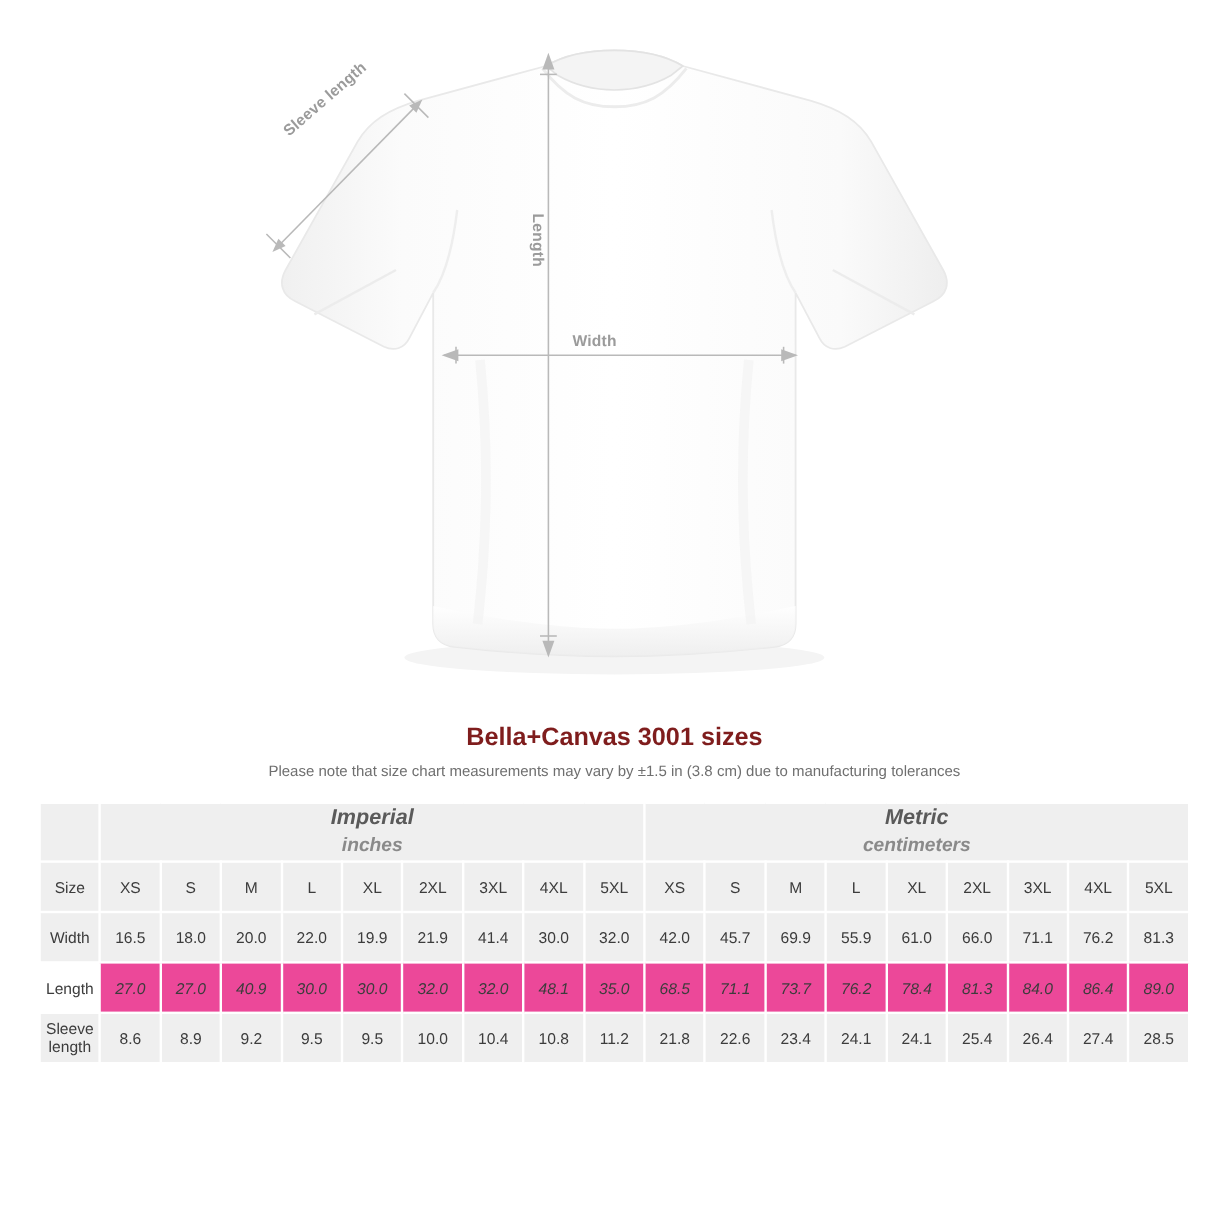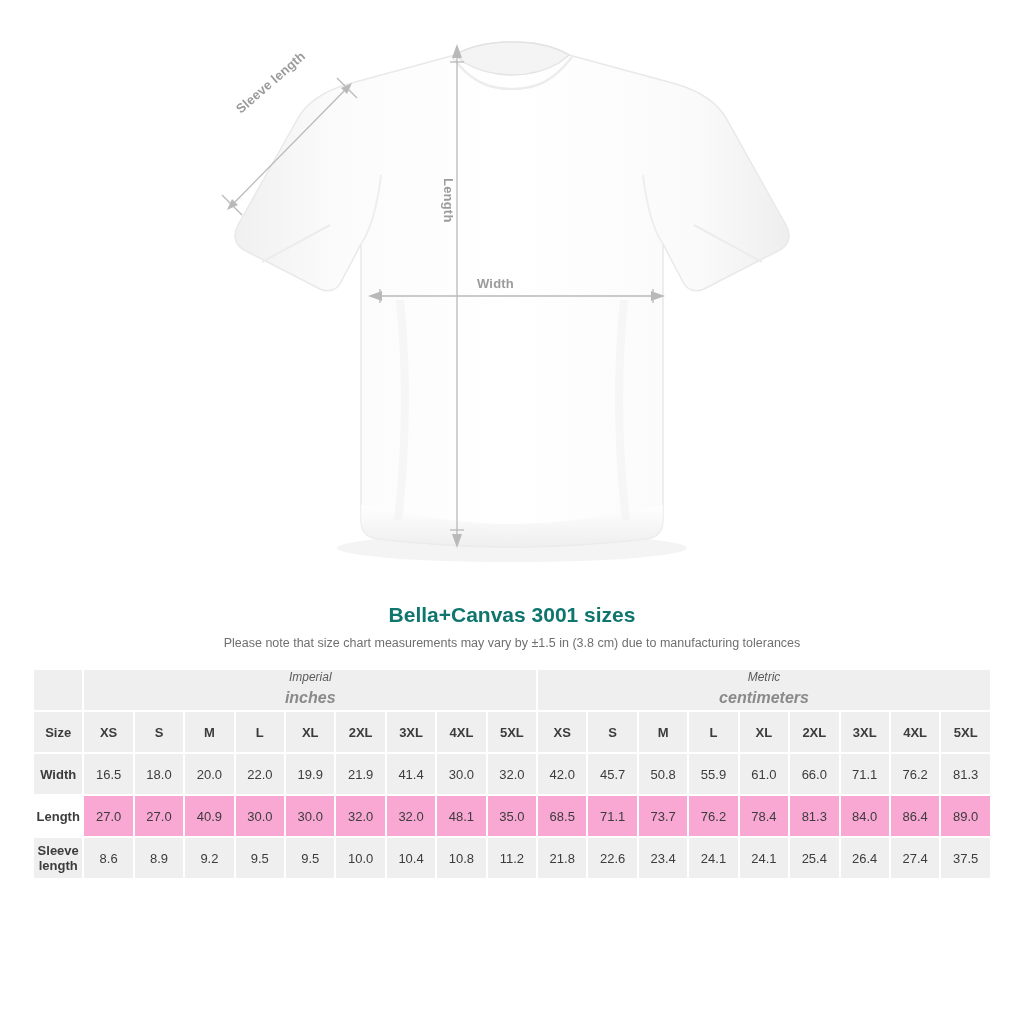--- a/index.html
+++ b/index.html
@@ -55,21 +55,21 @@
   }
 
   
   .title-block {
     text-align: center;
     margin-top: 18px;
   }
   .chart-title {
     font-size: 21px;
     font-weight: bold;
-    color: #0f766e;
+    color: #7f1d1d;
     margin: 0;
   }
   .chart-note {
     font-size: 12.5px;
     color: #6f6f6f;
     margin: 9px 0 0 0;
   }
 
   
   .table-wrap {
@@ -88,53 +88,54 @@
     color: #3c3c3c;
     background: #efefef;
     padding: 0;
     height: 40px;
   }
   .unit-head {
     height: 78px;
     background: #e8e8e8;
   }
   .unit-head .unit-name {
-    font-size: 12px;
+    font-size: 18px;
     font-style: italic;
-    font-weight: normal;
+    font-weight: bold;
     color: #5a5a5a;
     line-height: 1.3;
   }
   .unit-head .unit-sub {
     font-size: 16px;
     font-style: italic;
     color: #8a8a8a;
     line-height: 1.5;
   }
   .corner-cell {
     background: #ffffff;
     border-color: #ffffff;
   }
   .row-head {
-    font-weight: bold;
+    font-weight: normal;
     color: #3a3a3a;
     background: #e8e8e8;
     font-size: 13px;
   }
   .col-head {
-    font-weight: bold;
+    font-weight: normal;
     background: #ffffff;
     color: #2f2f2f;
     font-size: 13px;
   }
   .data-cell {
     background: #efefef;
   }
   .row-alt .data-cell {
-    background: #f9a8d4;
+    background: #ec4899;
+    font-style: italic;
   }
   .row-alt .row-head {
     background: #ffffff;
   }
 </style>
 </head>
 <body>
 
 <div class="illustration">
 
@@ -275,21 +276,21 @@
         <td class="data-cell">18.0</td>
         <td class="data-cell">20.0</td>
         <td class="data-cell">22.0</td>
         <td class="data-cell">19.9</td>
         <td class="data-cell">21.9</td>
         <td class="data-cell">41.4</td>
         <td class="data-cell">30.0</td>
         <td class="data-cell">32.0</td>
         <td class="data-cell">42.0</td>
         <td class="data-cell">45.7</td>
-        <td class="data-cell">50.8</td>
+        <td class="data-cell">69.9</td>
         <td class="data-cell">55.9</td>
         <td class="data-cell">61.0</td>
         <td class="data-cell">66.0</td>
         <td class="data-cell">71.1</td>
         <td class="data-cell">76.2</td>
         <td class="data-cell">81.3</td>
       </tr>
 
       <tr class="row-alt">
         <td class="row-head">Length</td>
@@ -325,17 +326,17 @@
         <td class="data-cell">10.8</td>
         <td class="data-cell">11.2</td>
         <td class="data-cell">21.8</td>
         <td class="data-cell">22.6</td>
         <td class="data-cell">23.4</td>
         <td class="data-cell">24.1</td>
         <td class="data-cell">24.1</td>
         <td class="data-cell">25.4</td>
         <td class="data-cell">26.4</td>
         <td class="data-cell">27.4</td>
-        <td class="data-cell">37.5</td>
+        <td class="data-cell">28.5</td>
       </tr>
     </tbody>
   </table>
 </div>
 
 </body></html>

